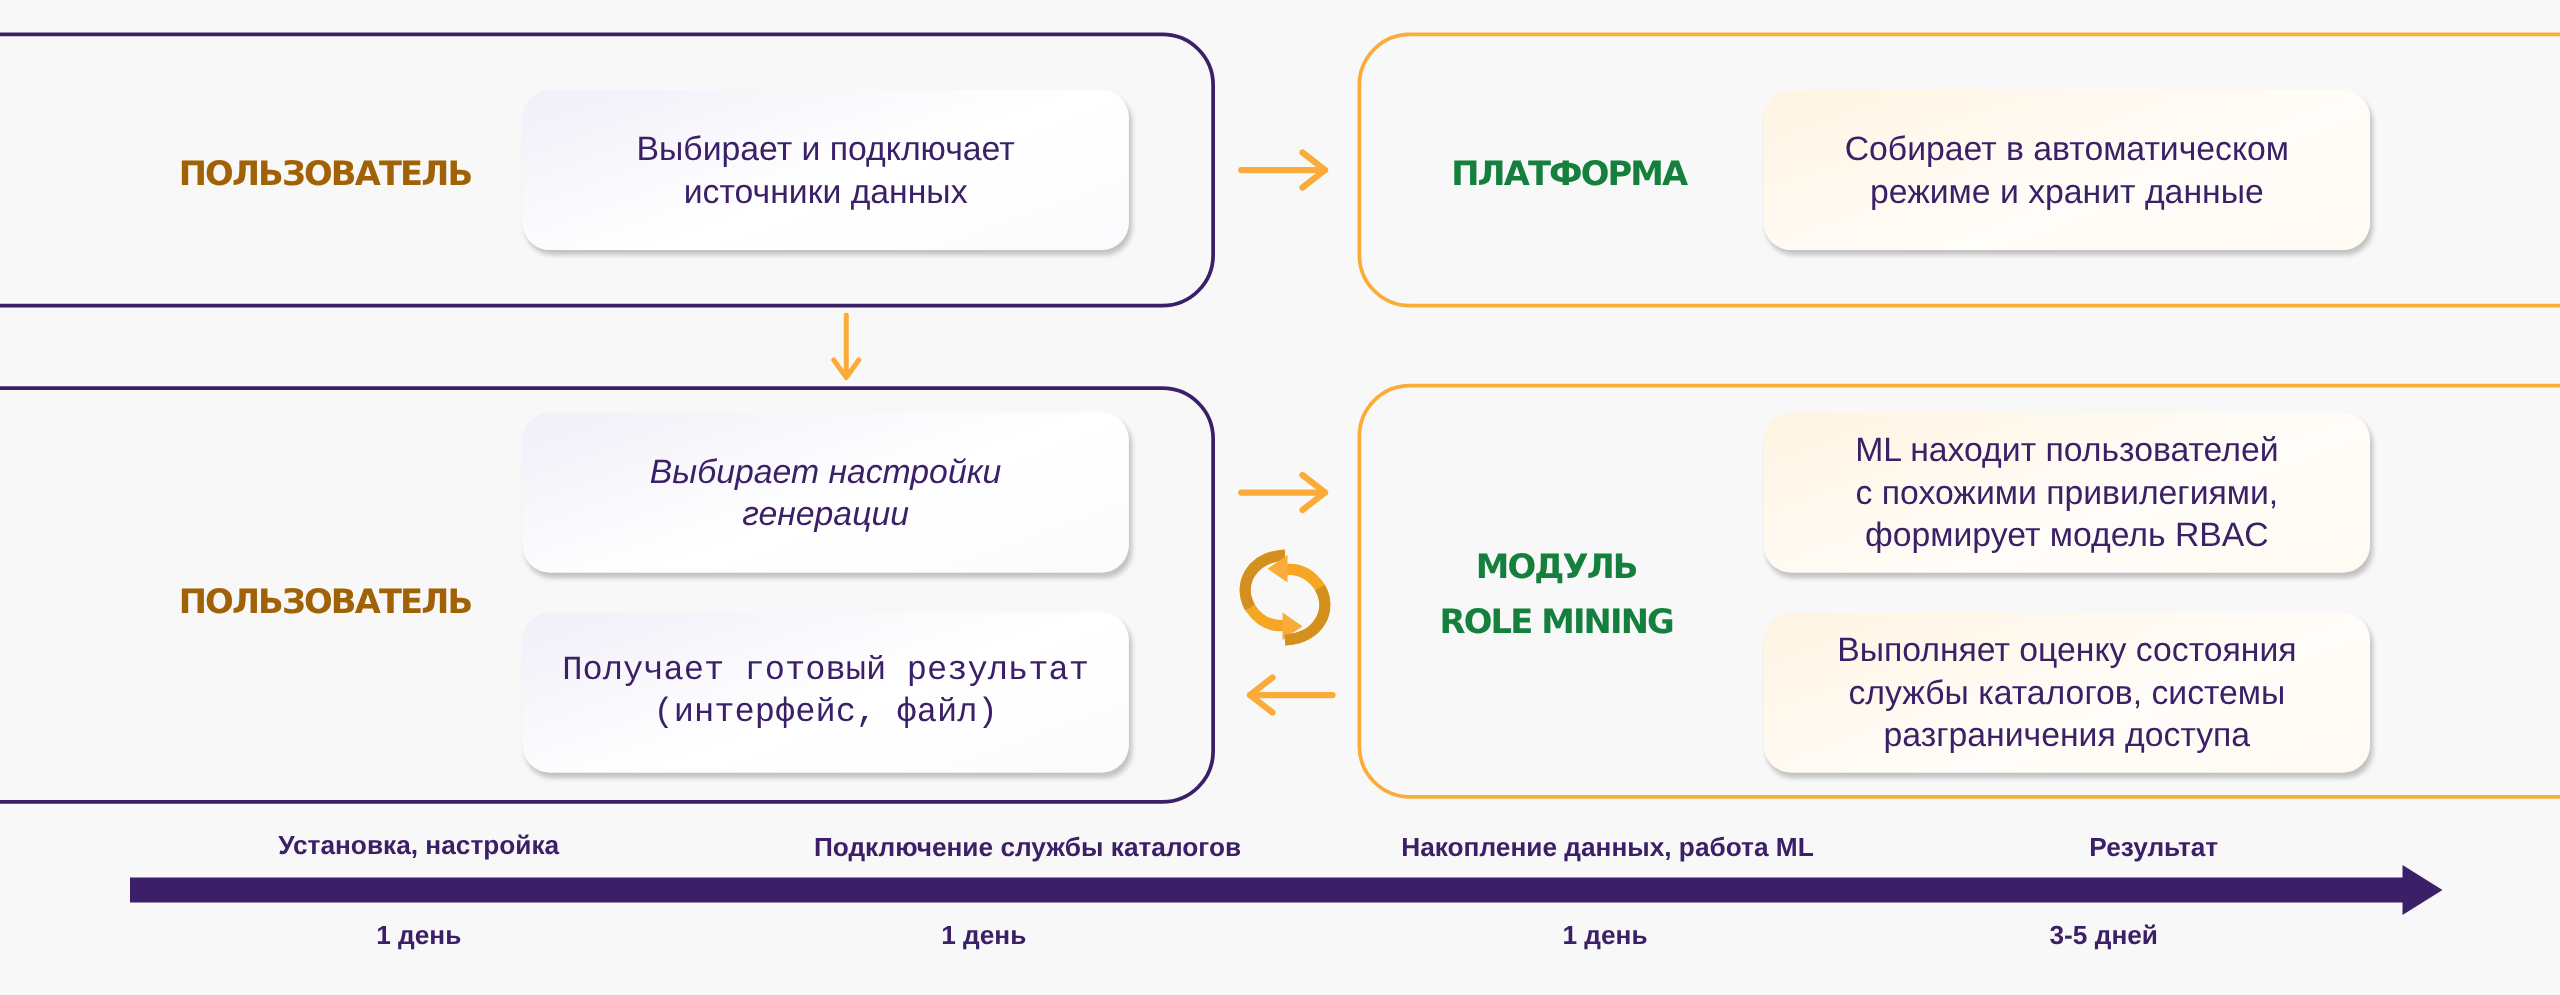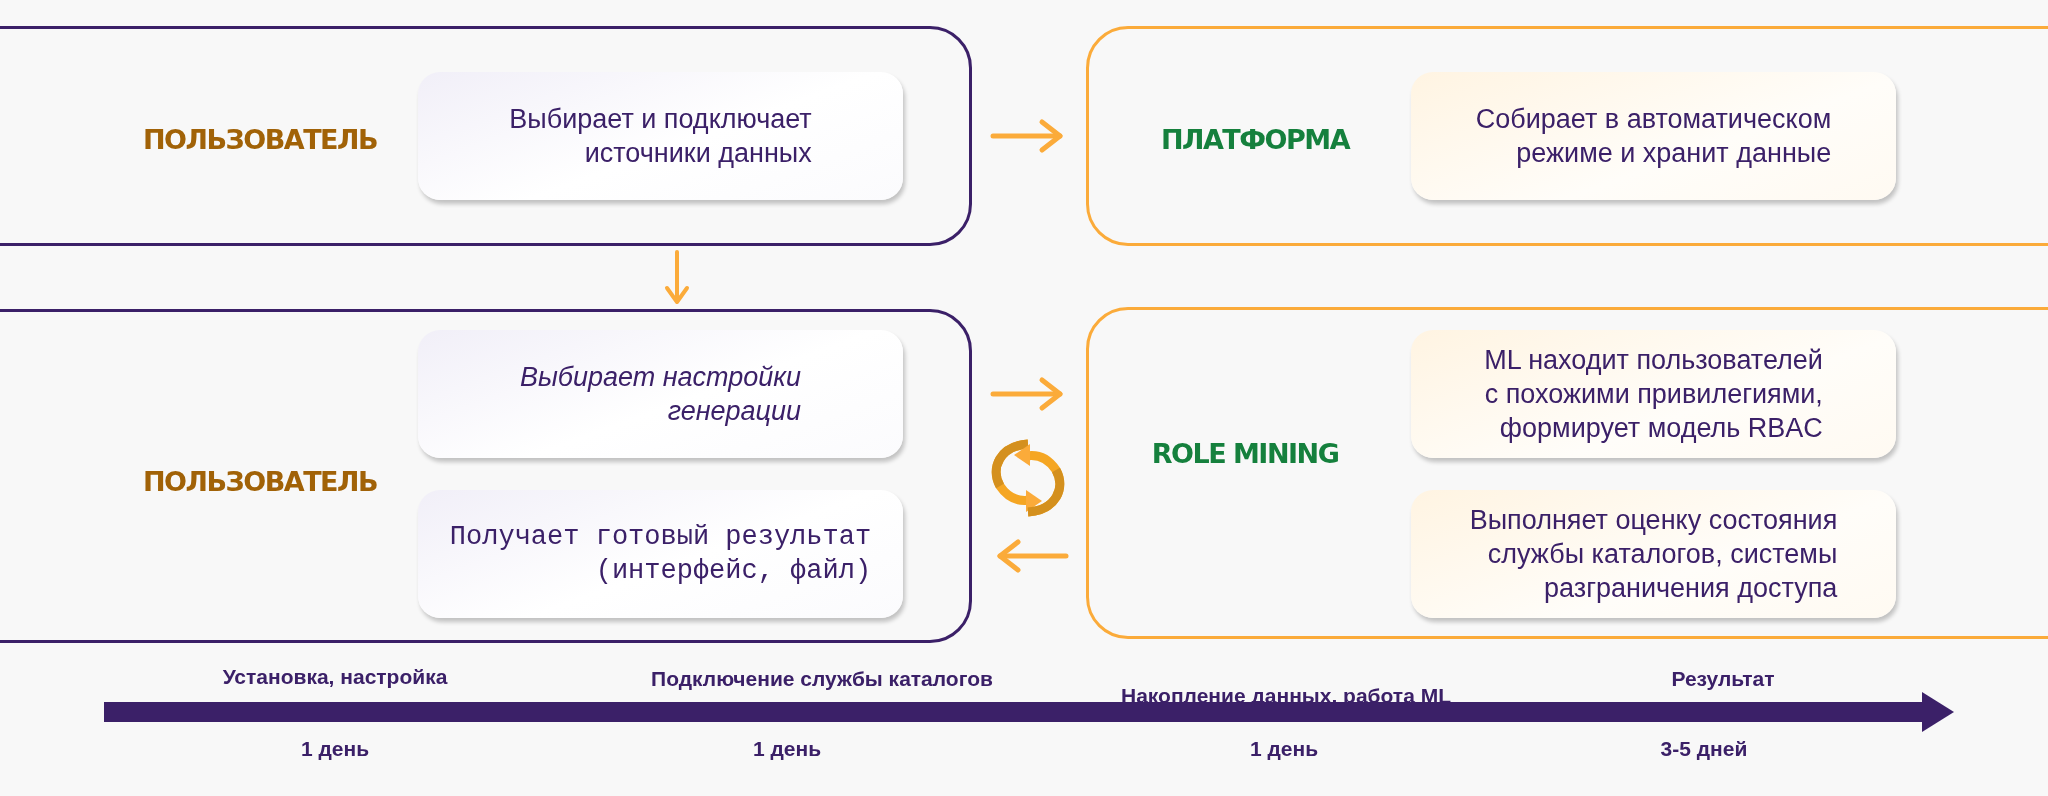--- a/index.html
+++ b/index.html
@@ -3,21 +3,21 @@
 <meta charset="utf-8">
 <style>
   html,body{margin:0;padding:0;}
   body{width:2048px;height:796px;background:#f8f8f8;position:relative;overflow:hidden;font-family:"Liberation Sans",sans-serif;}
   .box{position:absolute;box-sizing:border-box;border-radius:42px;}
   .box.purple{border:3px solid #3b2068;}
   .box.orange{border:3px solid #fbab3a;}
   .role{position:absolute;font-family:"DejaVu Sans",sans-serif;font-weight:bold;font-size:27px;letter-spacing:-1.5px;text-align:center;line-height:44px;}
   .role.purple{color:#a16207;}
   .role.orange{color:#15803d;}
-  .card{position:absolute;width:485px;height:128px;border-radius:22px;box-sizing:border-box;display:flex;align-items:center;justify-content:center;text-align:right;color:#3b2068;font-size:27px;line-height:34px;box-shadow:2px 4px 4px rgba(0,0,0,0.22);}
+  .card{position:absolute;width:485px;height:128px;border-radius:22px;box-sizing:border-box;display:flex;align-items:center;justify-content:center;text-align:center;color:#3b2068;font-size:27px;line-height:34px;box-shadow:2px 4px 4px rgba(0,0,0,0.22);}
   .card.light{background:linear-gradient(160deg,#f1eff8 0%,#ffffff 55%,#fbfbfd 100%);}
   .card.warm{background:linear-gradient(160deg,#fff4e2 0%,#fffdf9 60%,#fffaf2 100%);}
   .card span{white-space:pre-line;}
   .arrow{position:absolute;}
   .tl-label{position:absolute;color:#3b2068;font-weight:bold;font-size:21px;transform:translateX(-50%);white-space:nowrap;}
 </style>
 </head>
 <body>
 
 <div class="box purple" style="left:-40px;top:26px;width:1012px;height:220px;"></div>
@@ -50,20 +50,21 @@
   <span>Выбирает настройки
 генерации</span>
 </div>
 <div class="card light" style="left:418px;top:490px;font-family:Liberation Mono, monospace;">
   <span>Получает готовый результат
 (интерфейс, файл)</span>
 </div>
 
 <div class="box orange" style="left:1086px;top:307px;width:1012px;height:332px;"></div>
 <div class="role orange" style="left:1120px;top:432px;width:250px;">
+  <div>МОДУЛЬ</div>
   <div>ROLE MINING</div>
 </div>
 <div class="card warm" style="left:1411px;top:330px;">
   <span>ML находит пользователей
 с похожими привилегиями,
 формирует модель RBAC</span>
 </div>
 <div class="card warm" style="left:1411px;top:490px;">
   <span>Выполняет оценку состояния
 службы каталогов, системы
@@ -91,19 +92,19 @@
   <polyline points="28,4 10,18 28,32" fill="none" stroke="#fbab3a" stroke-width="5" stroke-linecap="round" stroke-linejoin="round"></polyline>
 </svg>
 
 <svg style="position:absolute;left:104px;top:690px;" width="1860" height="44" viewBox="0 0 1860 44">
   <rect x="0" y="12" width="1820" height="20" fill="#3b2068"></rect>
   <polygon points="1818,2 1850,22 1818,42" fill="#3b2068"></polygon>
 </svg>
 
 <div class="tl-label" style="left:335px;top:665px;">Установка, настройка</div>
 <div class="tl-label" style="left:787px;top:667px;margin-left:35px;">Подключение службы каталогов</div>
-<div class="tl-label" style="left:1286px;top:684px;">Накопление данных, работа ML</div>
+<div class="tl-label" style="left:1286px;top:667px;">Накопление данных, работа ML</div>
 <div class="tl-label" style="left:1683px;top:667px;margin-left:40px;">Результат</div>
 
 <div class="tl-label" style="left:335px;top:737px;">1 день</div>
 <div class="tl-label" style="left:787px;top:737px;">1 день</div>
 <div class="tl-label" style="left:1284px;top:737px;">1 день</div>
-<div class="tl-label" style="left:1683px;top:737px;margin-left:21px;">3-5 дней</div>
+<div class="tl-label" style="left:1683px;top:737px;">3-5 дней</div>
 
 </body></html>

